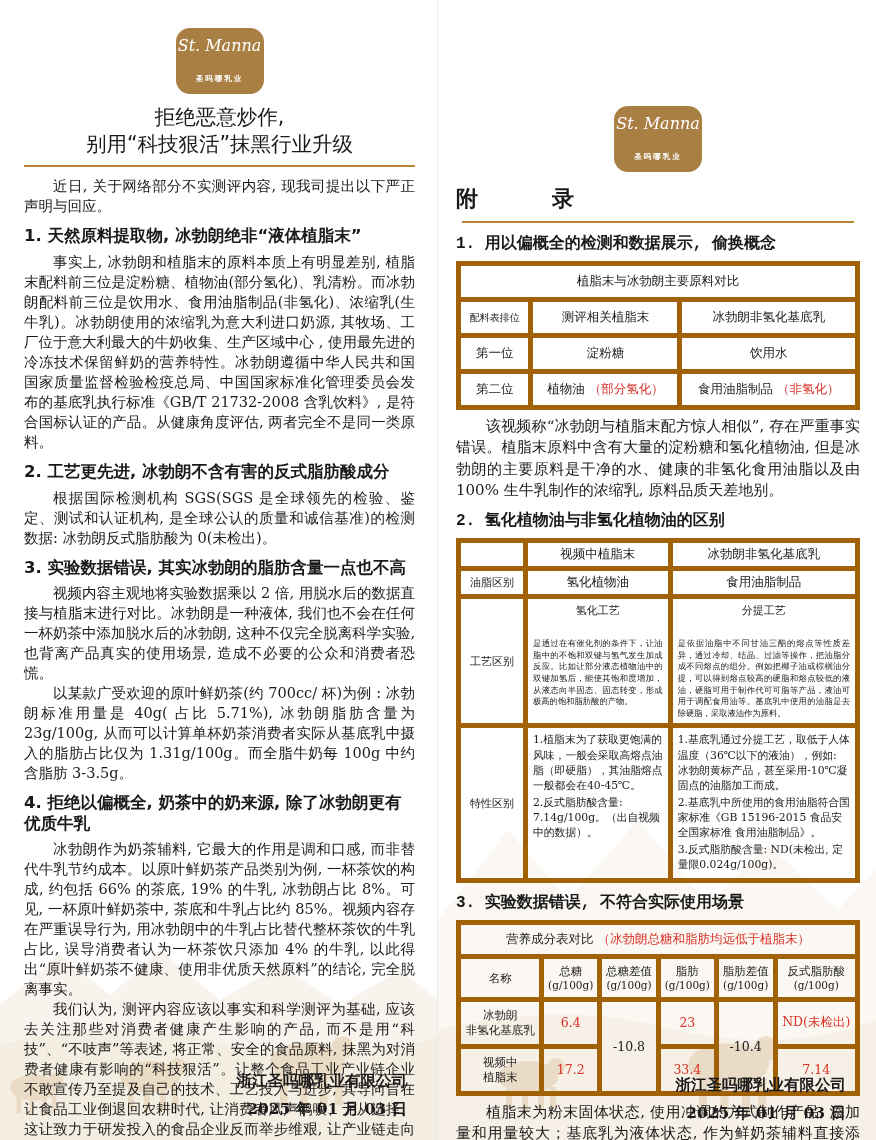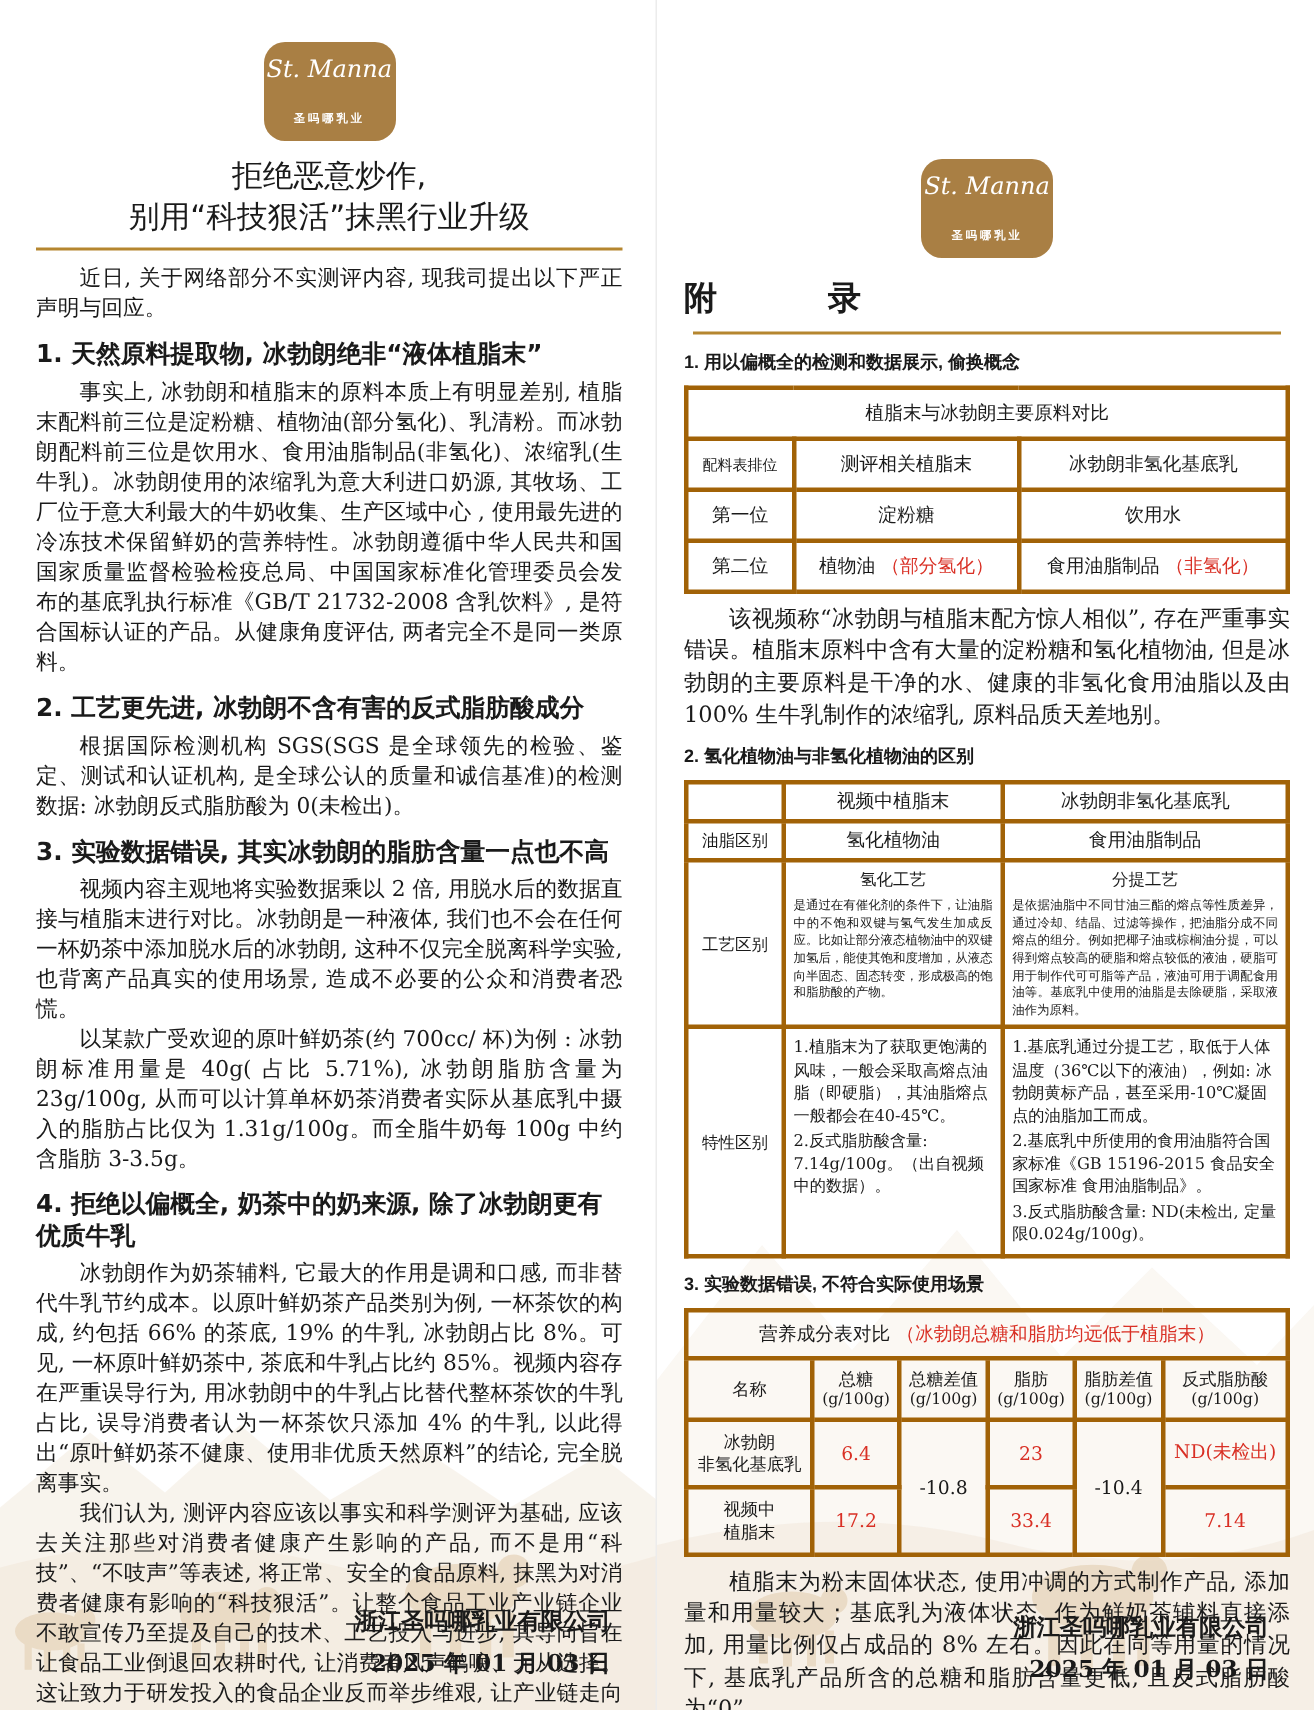--- a/index.html
+++ b/index.html
@@ -29,31 +29,31 @@
     font-size:16.5px;line-height:1.25;margin:10px 0 5px 0;}
   .signature{position:absolute;z-index:3;right:30px;text-align:right;font-weight:bold;
     font-size:15.5px;line-height:1.85;}
   .sig-left{bottom:16px;}
   .sig-right{bottom:12px;}
 
   
   .appendix-title{font-family:"DejaVu Sans","Liberation Sans",sans-serif;font-weight:bold;
     font-size:22px;margin-top:12px;letter-spacing:2px;}
   .gold-rule-r{height:2px;background:#b5862f;border:0;margin:7px 6px 10px 6px;}
-  .r-heading{font-family:Liberation Sans, sans-serif;font-weight:bold;
-    font-size:12px;margin:9px 0 7px 0;}
+  .r-heading{font-family:Liberation Mono, monospace;font-weight:bold;
+    font-size:16px;margin:9px 0 7px 0;}
   table{border-collapse:collapse;width:100%;background:transparent;}
-  td,th{border:3px solid #a16207;padding:3px 4px;text-align:center;vertical-align:middle;font-weight:normal;}
+  td,th{border:5px solid #a16207;padding:3px 4px;text-align:center;vertical-align:middle;font-weight:normal;}
   .t-caption{font-size:13.5px;padding:7px 4px;}
   .t1 td{font-size:12.5px;padding:7px 4px;}
   .t1 .small-h{font-size:10px;}
   .red{color:#d93025;}
   .t2 td{font-size:12.5px;}
   .t2 .lbl{font-size:11px;width:54px;}
-  .t2 .proc-title{font-size:11px;text-align:center;margin-bottom:4px;}
+  .t2 .proc-title{font-size:11px;text-align:center;margin-bottom:20px;}
   .t2 .proc-body{font-size:8.3px;line-height:1.4;text-align:justify;}
   .t2 .trait{font-size:10.8px;line-height:1.4;text-align:left;margin:0 0 2px 0;}
   .t2 td.cell-left{text-align:left;vertical-align:top;padding:4px 5px;}
   .t3 th{font-size:11.5px;line-height:1.25;padding:5px 2px;}
   .t3 td{font-size:12.5px;padding:6px 2px;}
   .t3 .name-cell{font-size:11.5px;line-height:1.3;}
   .unit{display:block;font-size:10.5px;}
   .r-para{font-size:15px;line-height:1.42;text-align:justify;text-indent:2em;margin:6px 0 0 0;}
 
   

